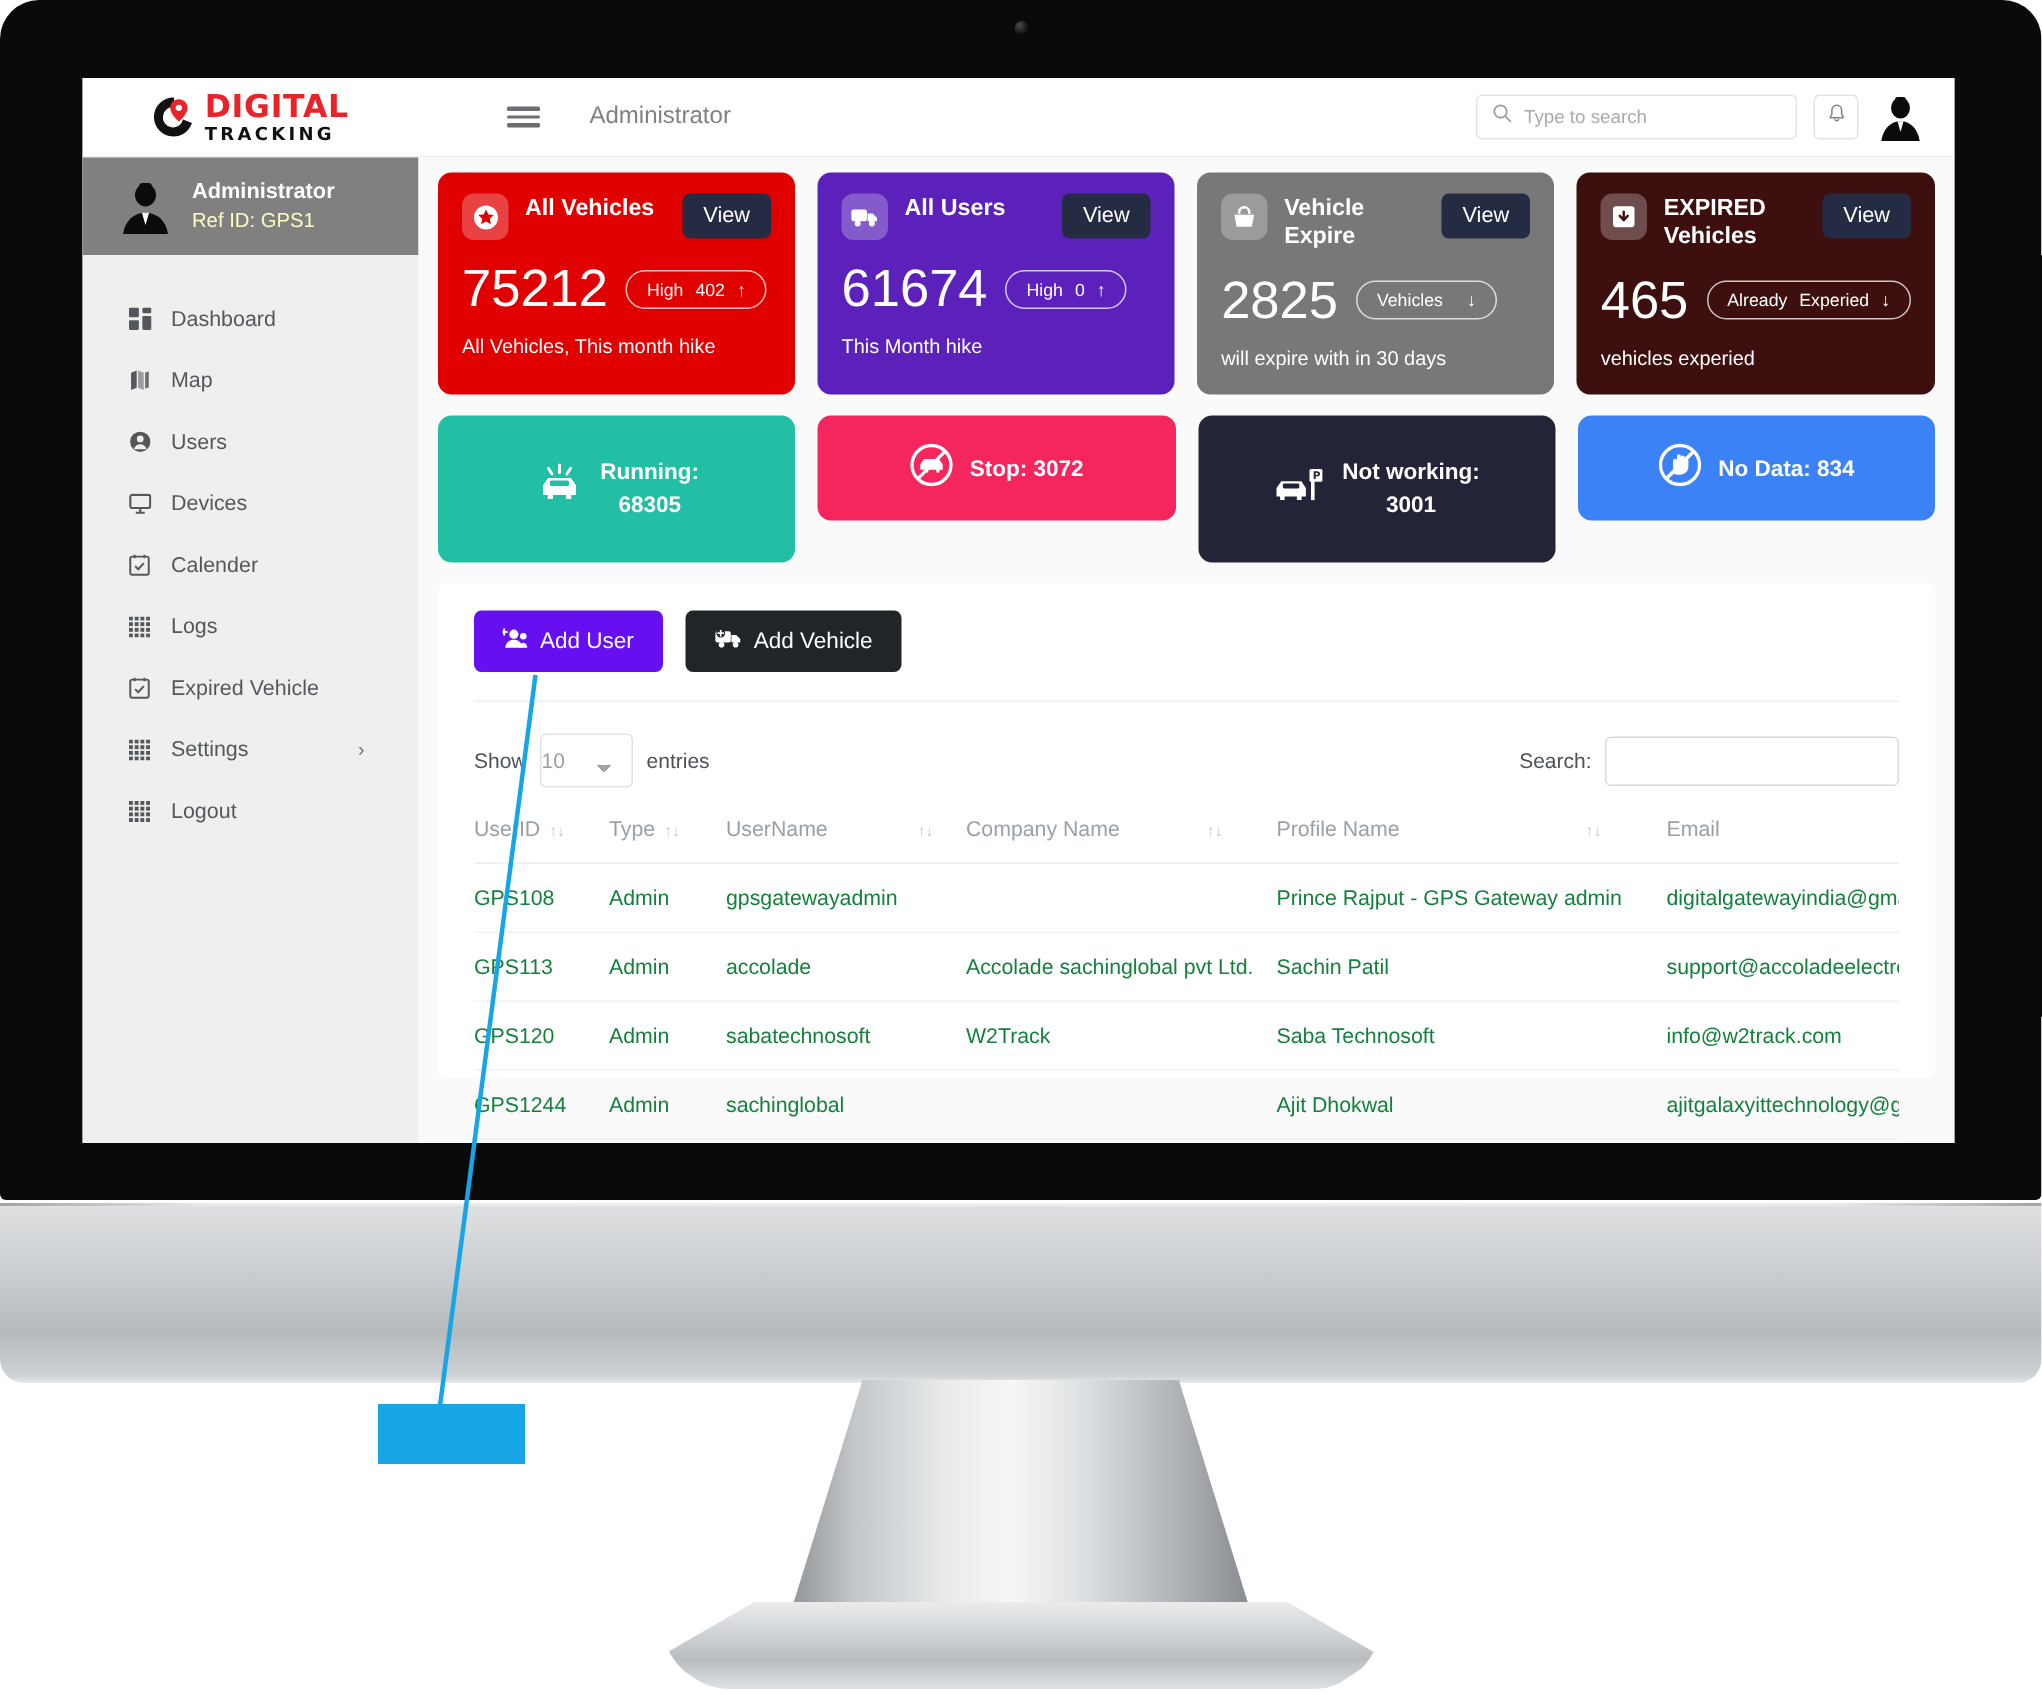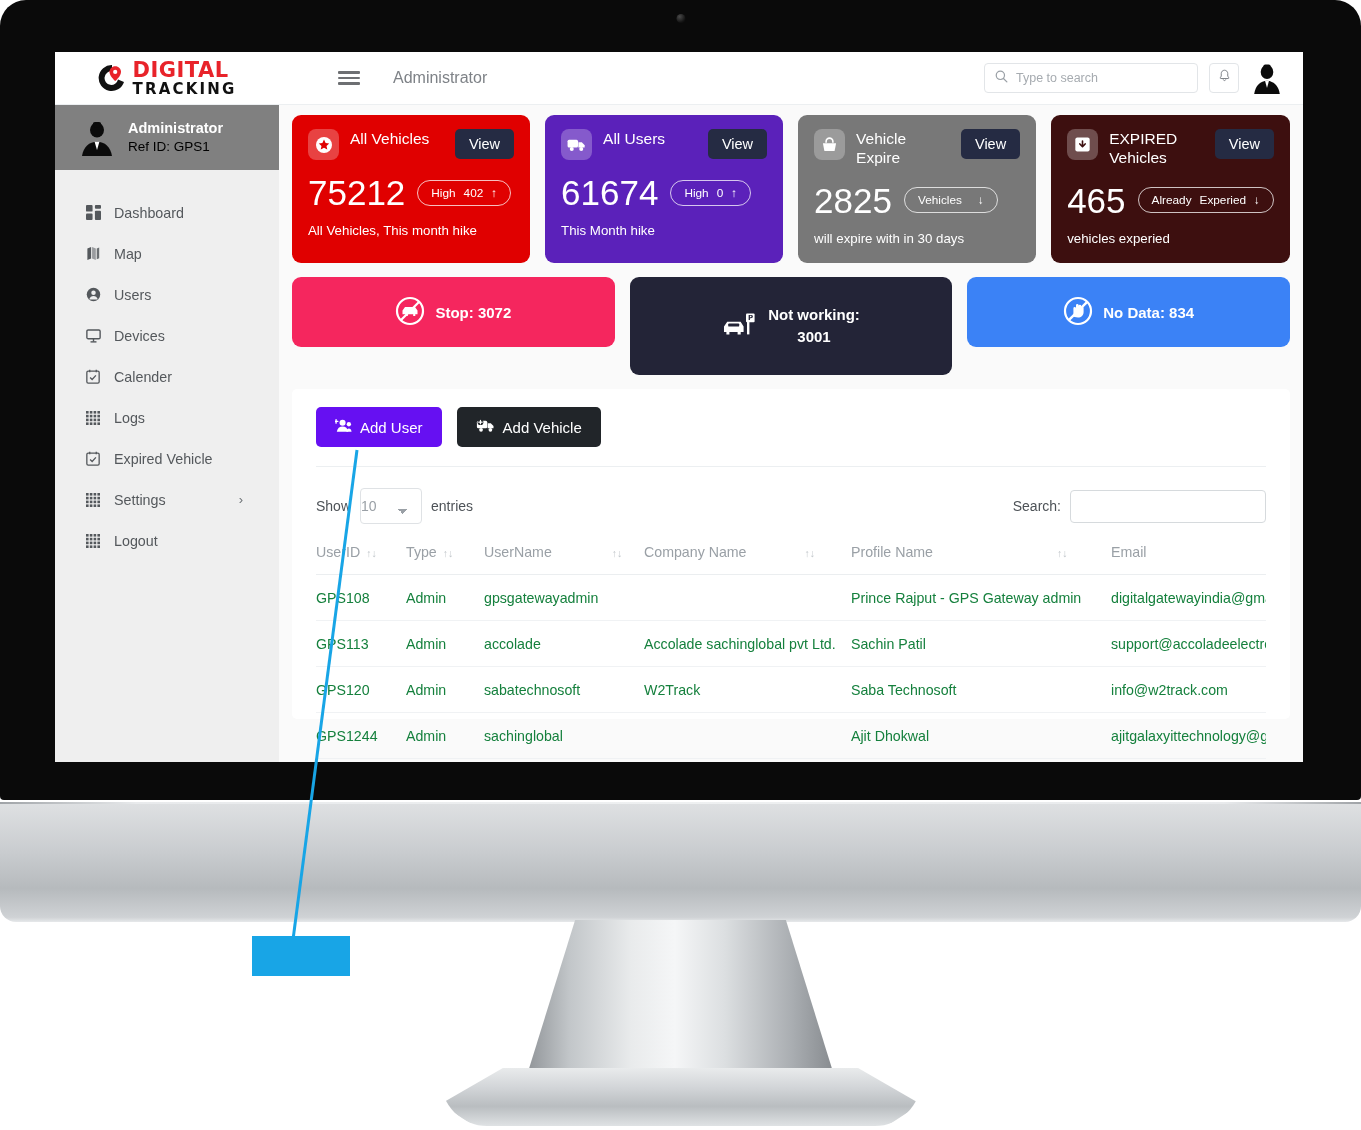--- a/index.html
+++ b/index.html
@@ -56,21 +56,21 @@
     position:absolute; left:0; top:0; width:1248px; height:53px;
     background:#fff; display:flex; align-items:center;
     border-bottom:1px solid #eceff1;
   }
   .brand{ width:224px; display:flex; align-items:center; justify-content:center; }
   .logo-wrap{ display:flex; align-items:center; gap:5px; }
   .logo-mark{ position:relative; width:30px; height:30px; flex:none; }
   .logo-text{ line-height:1; }
   .logo-l1{ font-size:21px; font-weight:700; color:#e8232a; letter-spacing:.5px;
             font-family:"DejaVu Sans", sans-serif; }
-  .logo-l2{ font-size:15px; font-weight:700; color:#111; letter-spacing:2.2px;
+  .logo-l2{ font-size:12px; font-weight:700; color:#111; letter-spacing:2.2px;
             font-family:"DejaVu Sans", sans-serif; margin-top:1px; }
 
   .hamburger{ width:22px; margin-left:59px; cursor:pointer; }
   .hamburger span{ display:block; height:2.4px; background:#6d6f72; margin:3.3px 0; border-radius:1px; }
   .admin-title{ margin-left:33px; font-size:16px; color:#7e8287; }
 
   .topbar-right{ margin-left:auto; display:flex; align-items:center; gap:11px; padding-right:19px; }
   .searchbox{
     width:214px; height:30px; border:1px solid #e2e5e8; border-radius:4px;
     display:flex; align-items:center; gap:8px; padding:0 10px; background:#fff;
@@ -89,21 +89,21 @@
   
   .sidebar{
     position:absolute; left:0; top:53px; width:224px; height:657px;
     background:#efefef;
   }
   .side-profile{
     height:65px; background:#808080; display:flex; align-items:center; gap:11px; padding:0 0 0 22px;
   }
   .side-profile .ico{ width:40px; height:38px; flex:none; display:flex; align-items:flex-end; justify-content:center;}
   .sp-name{ font-size:14.5px; font-weight:700; color:#fff; line-height:1.35; }
-  .sp-ref{ font-size:13.5px; color:#000000; line-height:1.35; }
+  .sp-ref{ font-size:13.5px; color:#fef9c3; line-height:1.35; }
 
   .nav{ padding-top:22px; }
   .nav-item{
     display:flex; align-items:center; height:41px; padding-left:31px; cursor:pointer; position:relative;
   }
   .nav-item .ni-ico{ width:20px; flex:none; display:flex; align-items:center; justify-content:flex-start; color:#54585c; }
   .nav-item .ni-lbl{ font-size:14.3px; color:#54585c; margin-left:8px; }
   .nav-chev{ position:absolute; right:36px; font-size:13px; color:#6d7276; }
 
   
@@ -114,21 +114,21 @@
   .cards-row{ display:flex; gap:15px; }
   .card{
     flex:1; height:148px; border-radius:9px; padding:14px 16px 0 16px; position:relative; color:#fff;
   }
   .card-head{ display:flex; align-items:flex-start; }
   .card-ico{
     width:31px; height:31px; border-radius:8px; flex:none;
     display:flex; align-items:center; justify-content:center;
     background:rgba(255,255,255,.26);
   }
-  .card-title{ margin-left:11px; font-size:15.5px; line-height:1.22; padding-top:1px; font-weight:400; }
+  .card-title{ margin-left:11px; font-size:15.5px; line-height:1.22; padding-top:1px; font-weight:700; }
   .view-btn{
     position:absolute; right:16px; top:14px; background:#252b43; color:#fff;
     border:0; border-radius:5px; font-size:14.5px; padding:7px 14px; cursor:pointer;
     font-family:"Liberation Sans", sans-serif;
   }
   .card-num-row{ display:flex; align-items:center; gap:12px; margin-top:15px; }
   .card-num{ font-size:35px; font-weight:400; line-height:1; }
   .pill{
     border:1px solid rgba(255,255,255,.75); border-radius:16px; padding:5px 13px;
     font-size:11.8px; display:flex; align-items:center; gap:8px; white-space:nowrap;
@@ -521,20 +521,32 @@
               <span>Experied</span>
               <span>↓</span>
             </div>
           </div>
           <div class="card-sub">vehicles experied</div>
         </div>
       </div>
 
       <div class="status-row">
 
+        <div class="st s-teal st-tall">
+          <span class="st-ico">
+            <svg width="34" height="30" viewBox="0 0 34 30" fill="#fff">
+              <line x1="17" y1="0.8" x2="17" y2="6" stroke="#fff" stroke-width="2" stroke-linecap="round"></line>
+              <line x1="9.6" y1="3.2" x2="12" y2="7" stroke="#fff" stroke-width="2" stroke-linecap="round"></line>
+              <line x1="24.4" y1="3.2" x2="22" y2="7" stroke="#fff" stroke-width="2" stroke-linecap="round"></line>
+              <path d="M6 21 V14.5 L9.4 9.6 h15.2 L28 14.5 V21 h-3.2 v2.6 h-3.4 V21 h-8.8 v2.6 H9.2 V21 Z"></path>
+              <rect x="10.6" y="11.4" width="12.8" height="3.6" rx="1" fill="#22bfa5"></rect>
+            </svg>
+          </span>
+          <span class="st-two"><span>Running:</span><br><span>68305</span></span>
+        </div>
 
         <div class="st s-pink st-short">
           <span class="st-ico">
             <svg width="30" height="30" viewBox="0 0 30 30">
               <circle cx="15" cy="15" r="13" fill="none" stroke="#fff" stroke-width="2.2"></circle>
               <path d="M7.5 18.2 V14.6 L10 11 h10 l2.5 3.6 v3.6 h-2.2 v1.8 h-2.1 v-1.8 h-5.4 v1.8 H10.6 v-1.8 Z" fill="#fff"></path>
               <line x1="5.8" y1="24.2" x2="24.2" y2="5.8" stroke="#fff" stroke-width="2.2"></line>
             </svg>
           </span>
           <span>Stop: 3072</span>

